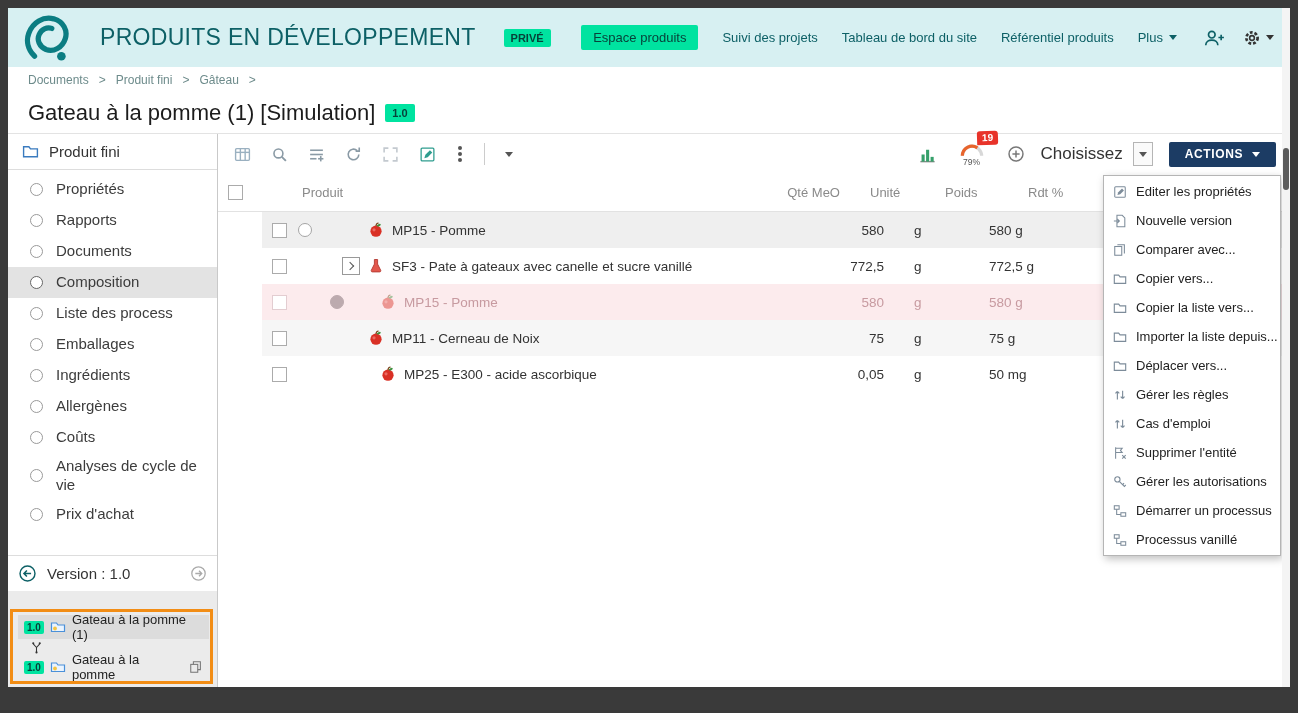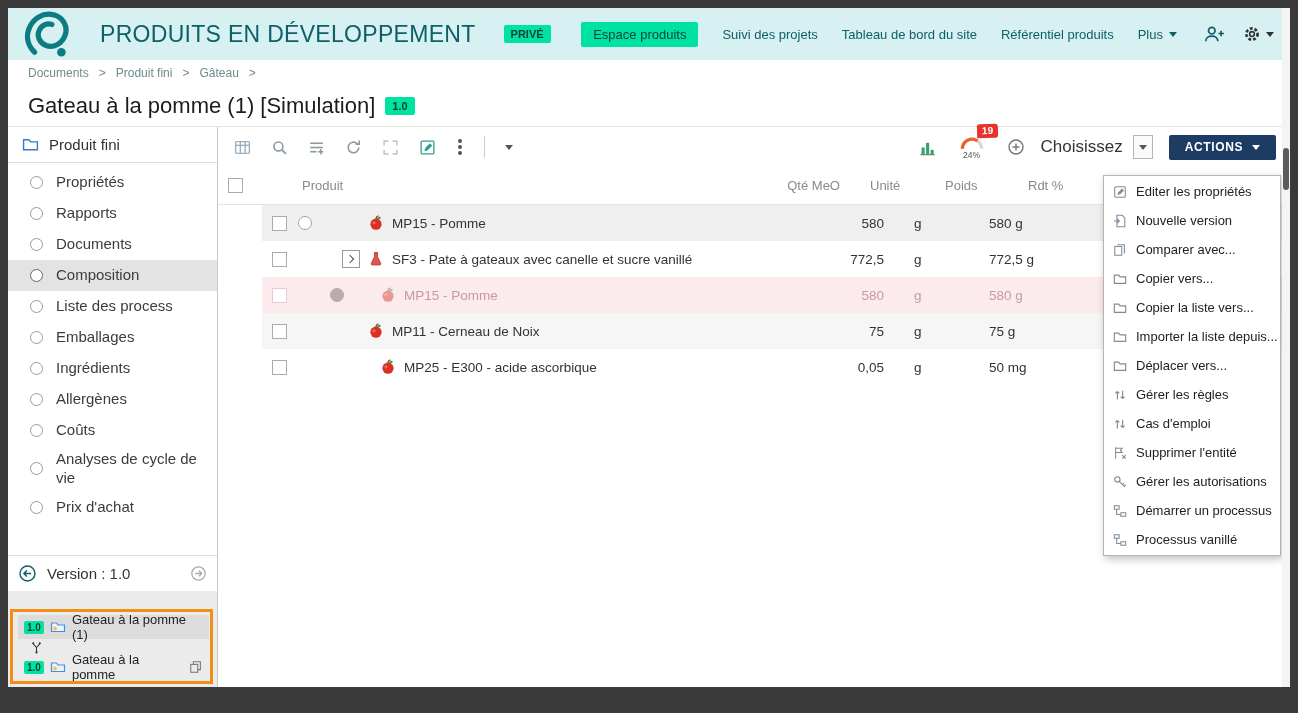--- a/index.html
+++ b/index.html
@@ -8,21 +8,21 @@
     background:#3a3a3a;
     font-family:"Liberation Sans", sans-serif;
     position:relative; overflow:hidden;
   }
   .app {
     position:absolute; left:8px; top:8px; width:1282px; height:679px;
     background:#fff; display:flex; flex-direction:column; overflow:hidden;
   }
 
   
-  .topbar { height:52px; background:#d7f0f2; display:flex; align-items:center; padding:0 16px; flex:none; }
+  .topbar { height:59px; background:#d7f0f2; display:flex; align-items:center; padding:0 16px; flex:none; }
   .logo { width:46px; height:50px; flex:none; }
   .app-title { font-size:23px; color:#0d6066; margin-left:30px; letter-spacing:.3px; white-space:nowrap; }
   .badge-green { background:#00e3a0; color:#07423a; font-size:11px; font-weight:bold; padding:3px 7px; border-radius:2px; }
   .priv-badge { margin-left:28px; }
   .nav { margin-left:auto; display:flex; align-items:center; gap:24px; font-size:13px; color:#0d6066; white-space:nowrap; }
   .nav-item { cursor:pointer; display:flex; align-items:center; gap:6px; }
   .nav-item.active { background:#00e3a0; color:#07423a; padding:5px 12px; border-radius:2px; }
   .caret { width:0; height:0; border-left:4px solid transparent; border-right:4px solid transparent; border-top:5px solid currentColor; display:inline-block; }
   .hdr-icons { display:flex; align-items:center; gap:18px; margin-left:26px; color:#0d6066; }
   .ic { display:inline-block; vertical-align:middle; flex:none; }
@@ -386,21 +386,21 @@
           <span class="caret" style="color:#555"></span>
         </div>
         <div class="tb-right">
           <svg class="ic tb-ic" width="19" height="19">
               <use href="#sym-chart"></use>
             </svg>
           <div class="gauge">
             <svg class="ic" width="26" height="15">
                 <use href="#sym-gauge"></use>
               </svg>
-            <span class="gauge-pct">24%</span>
+            <span class="gauge-pct">79%</span>
             <span class="badge-19">19</span>
           </div>
           <svg class="ic tb-ic" width="18" height="18" style="color:#777">
               <use href="#sym-plus-circle"></use>
             </svg>
           <div class="choose">
             <span class="choose-label">Choisissez</span>
             <span class="choose-btn">
                 <span class="caret"></span>
               </span>

